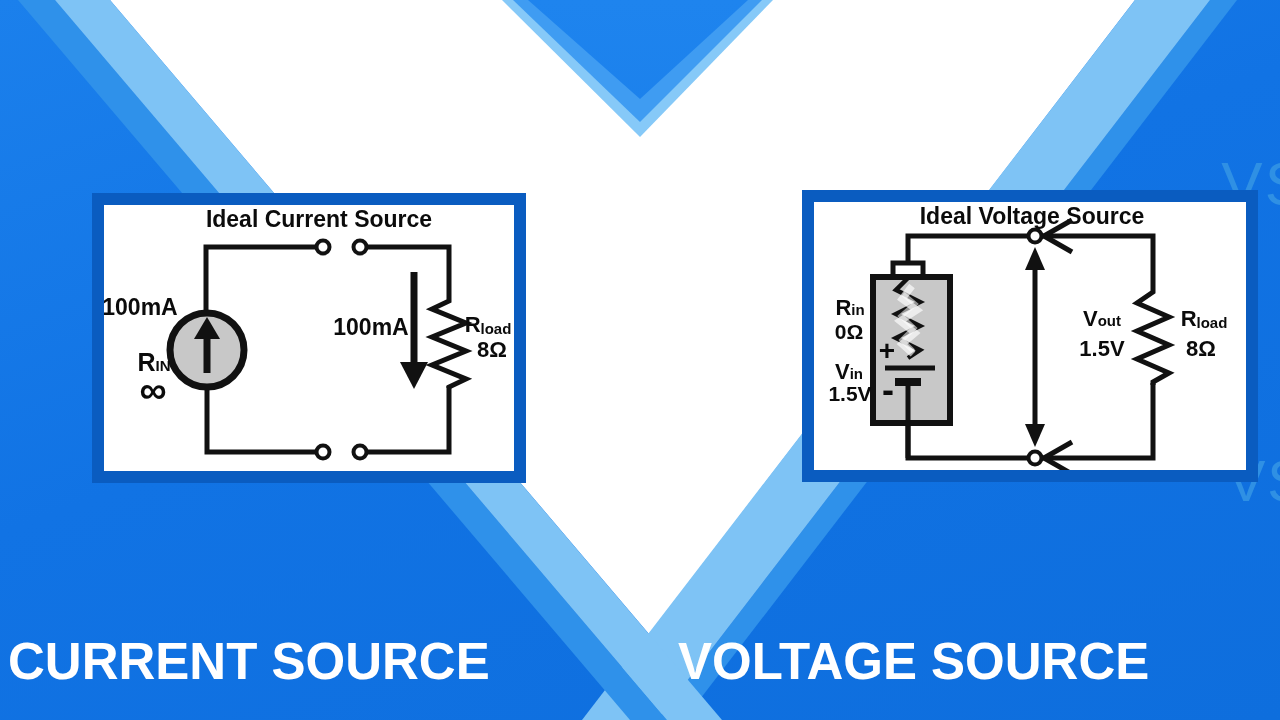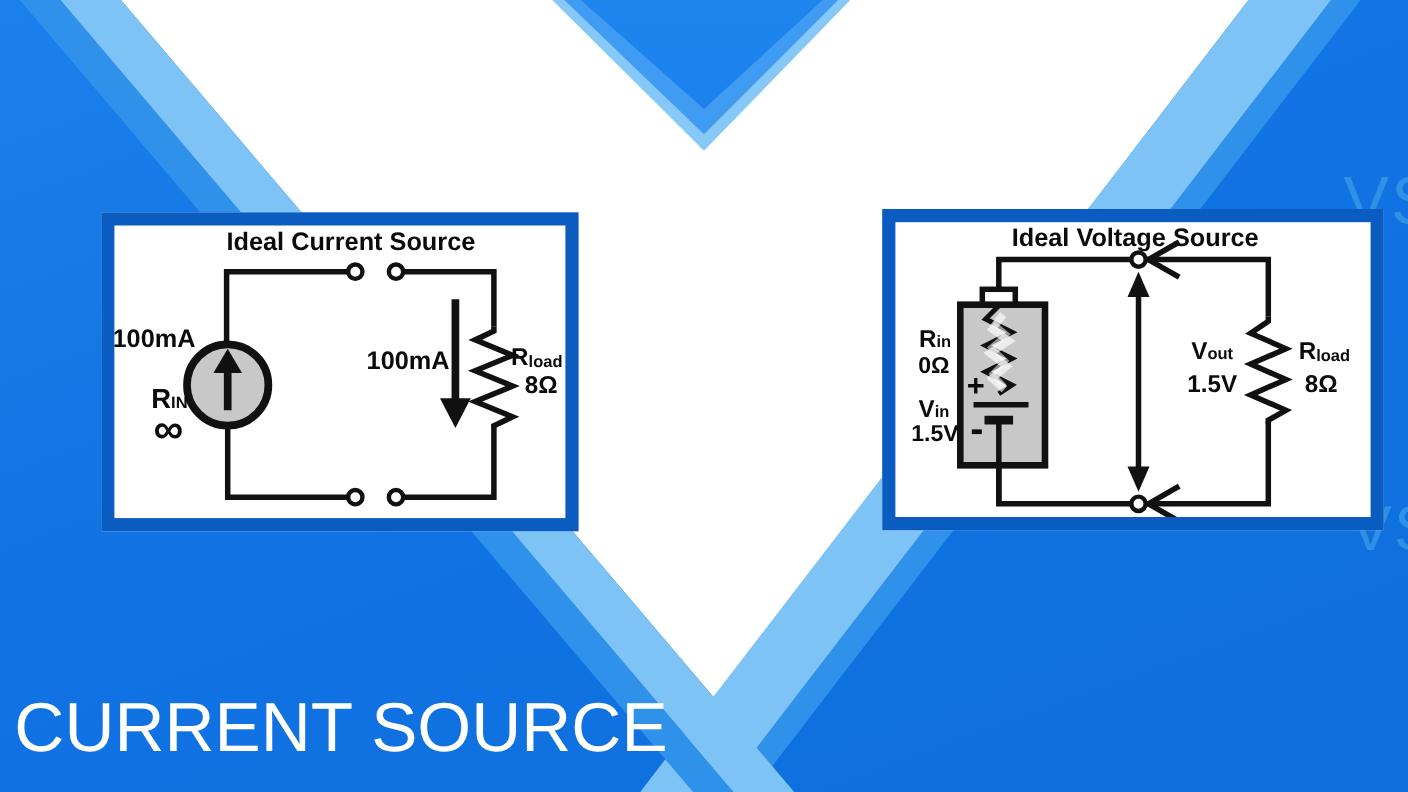--- a/index.html
+++ b/index.html
@@ -31,22 +31,22 @@
   .panel{position:absolute;background:#ffffff;border:12px solid #0a5cc0;box-sizing:border-box;}
   #panel-left{left:56px;top:193px;width:434px;height:290px;margin-left:36px;}
   #panel-right{left:802px;top:190px;width:456px;height:292px;}
   .panel svg{display:block;width:100%;height:100%;}
   .panel text{font-family:"Liberation Sans",sans-serif;font-weight:bold;fill:#0b0b0b;}
   .wire{fill:none;stroke:#111111;stroke-width:5;stroke-linejoin:miter;}
   .thick{fill:none;stroke:#111111;stroke-width:7;}
   .term{fill:#ffffff;stroke:#111111;stroke-width:4;}
   .ink{fill:#111111;}
   
-  .caption{position:absolute;color:#ffffff;font-weight:normal;font-size:63px;
-           line-height:72px;text-align:center;letter-spacing:0px;}
+  .caption{position:absolute;color:#ffffff;font-weight:bold;font-size:51px;
+           line-height:72px;letter-spacing:0px;}
   #caption-left{left:8px;top:626px;width:604px;}
   #caption-right{left:678px;top:626px;width:592px;}
 </style>
 </head>
 <body>
 
 <div id="stage">
 
   <div class="layer v-white"></div>
   <div class="band band-r-med"></div>
@@ -150,14 +150,15 @@
       <text x="26" y="199" font-size="21" text-anchor="middle">1.5V</text>
 
       <text x="278" y="124" font-size="22" text-anchor="middle"><tspan>V</tspan><tspan font-size="15">out</tspan></text>
       <text x="278" y="154" font-size="22" text-anchor="middle">1.5V</text>
       <text x="380" y="124" font-size="22" text-anchor="middle"><tspan>R</tspan><tspan font-size="15" dy="2">load</tspan></text>
       <text x="377" y="154" font-size="22" text-anchor="middle">8Ω</text>
     </svg>
   </div>
 
   <div class="caption" id="caption-left">CURRENT SOURCE</div>
+  <div class="caption" id="caption-right">VOLTAGE SOURCE</div>
 
 </div>
 
 </body></html>

